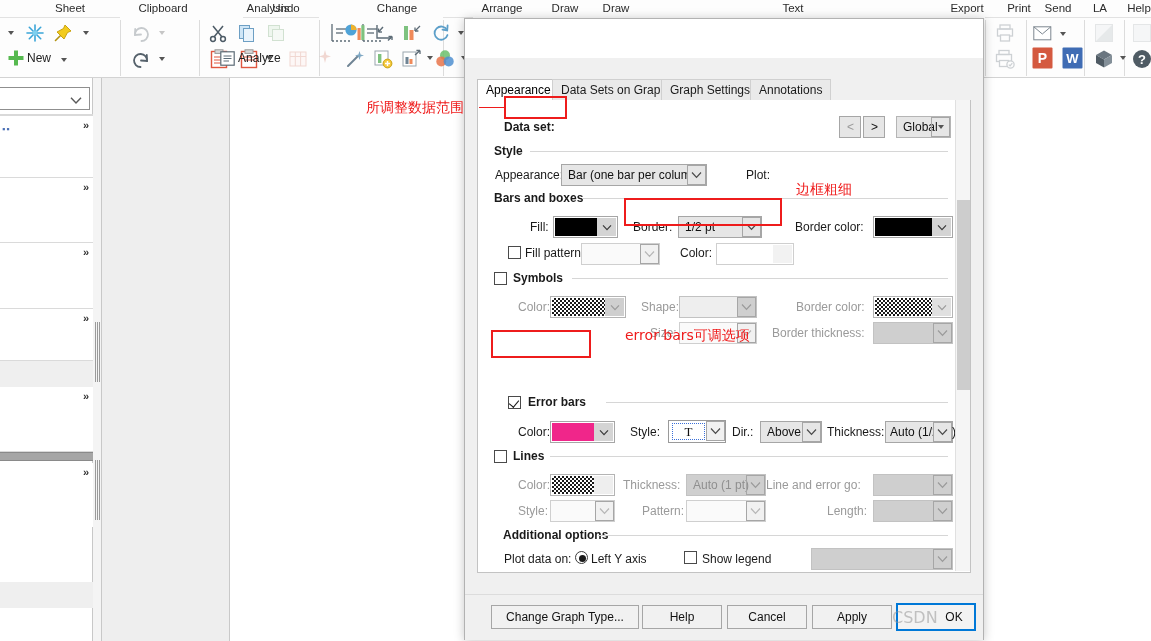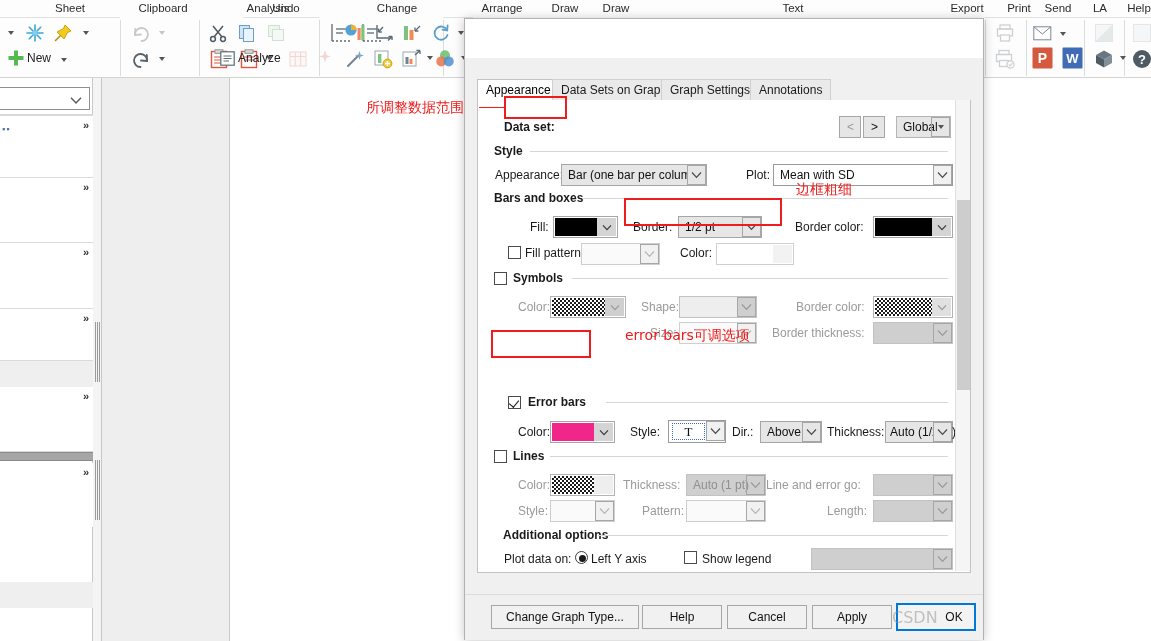--- a/index.html
+++ b/index.html
@@ -586,28 +586,20 @@
         <div class="lbl" style="left:17px;top:68px;">Appearance:</div>
         <div class="combo flat" style="left:83px;top:64px;width:146px;">
           <span class="cv">Bar (one bar per column)</span>
           <span class="btn">
             <svg width="11" height="8" viewBox="0 0 11 8" fill="none" stroke="#4a4a4a" stroke-width="1.2">
                 <path d="M1 1.5 L5.5 6.3 L10 1.5"></path>
               </svg>
           </span>
         </div>
         <div class="lbl" style="left:268px;top:68px;">Plot:</div>
-        <div class="combo" style="left:295px;top:64px;width:180px;">
-          <span class="cv">Mean with SD</span>
-          <span class="btn">
-            <svg width="11" height="8" viewBox="0 0 11 8" fill="none" stroke="#4a4a4a" stroke-width="1.2">
-                <path d="M1 1.5 L5.5 6.3 L10 1.5"></path>
-              </svg>
-          </span>
-        </div>
 
         <div class="lbl b" style="left:16px;top:91px;">Bars and boxes</div>
         <div class="grule" style="left:104px;top:98px;width:366px;"></div>
 
         <div class="lbl" style="left:52px;top:120px;">Fill:</div>
         <div class="swcombo" style="left:75px;top:116px;width:65px;">
           <div class="sw" style="width:42px;background:#000;"></div>
           <div class="db">
             <svg width="10" height="7" viewBox="0 0 10 7" fill="none" stroke="#3a3a3a" stroke-width="1.2">
                 <path d="M1 1.3 L5 5.6 L9 1.3"></path>

